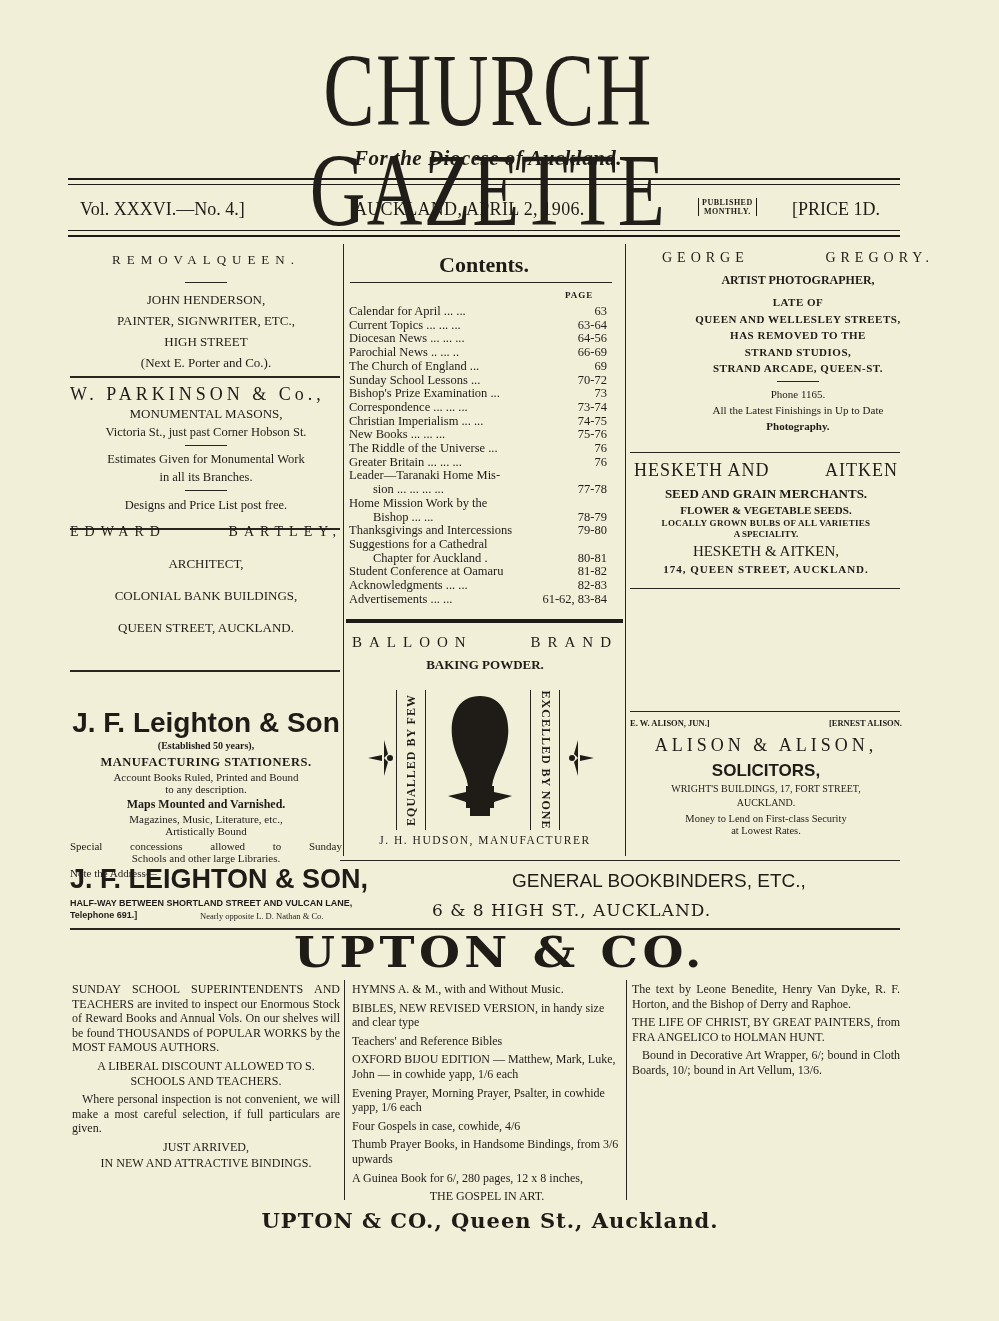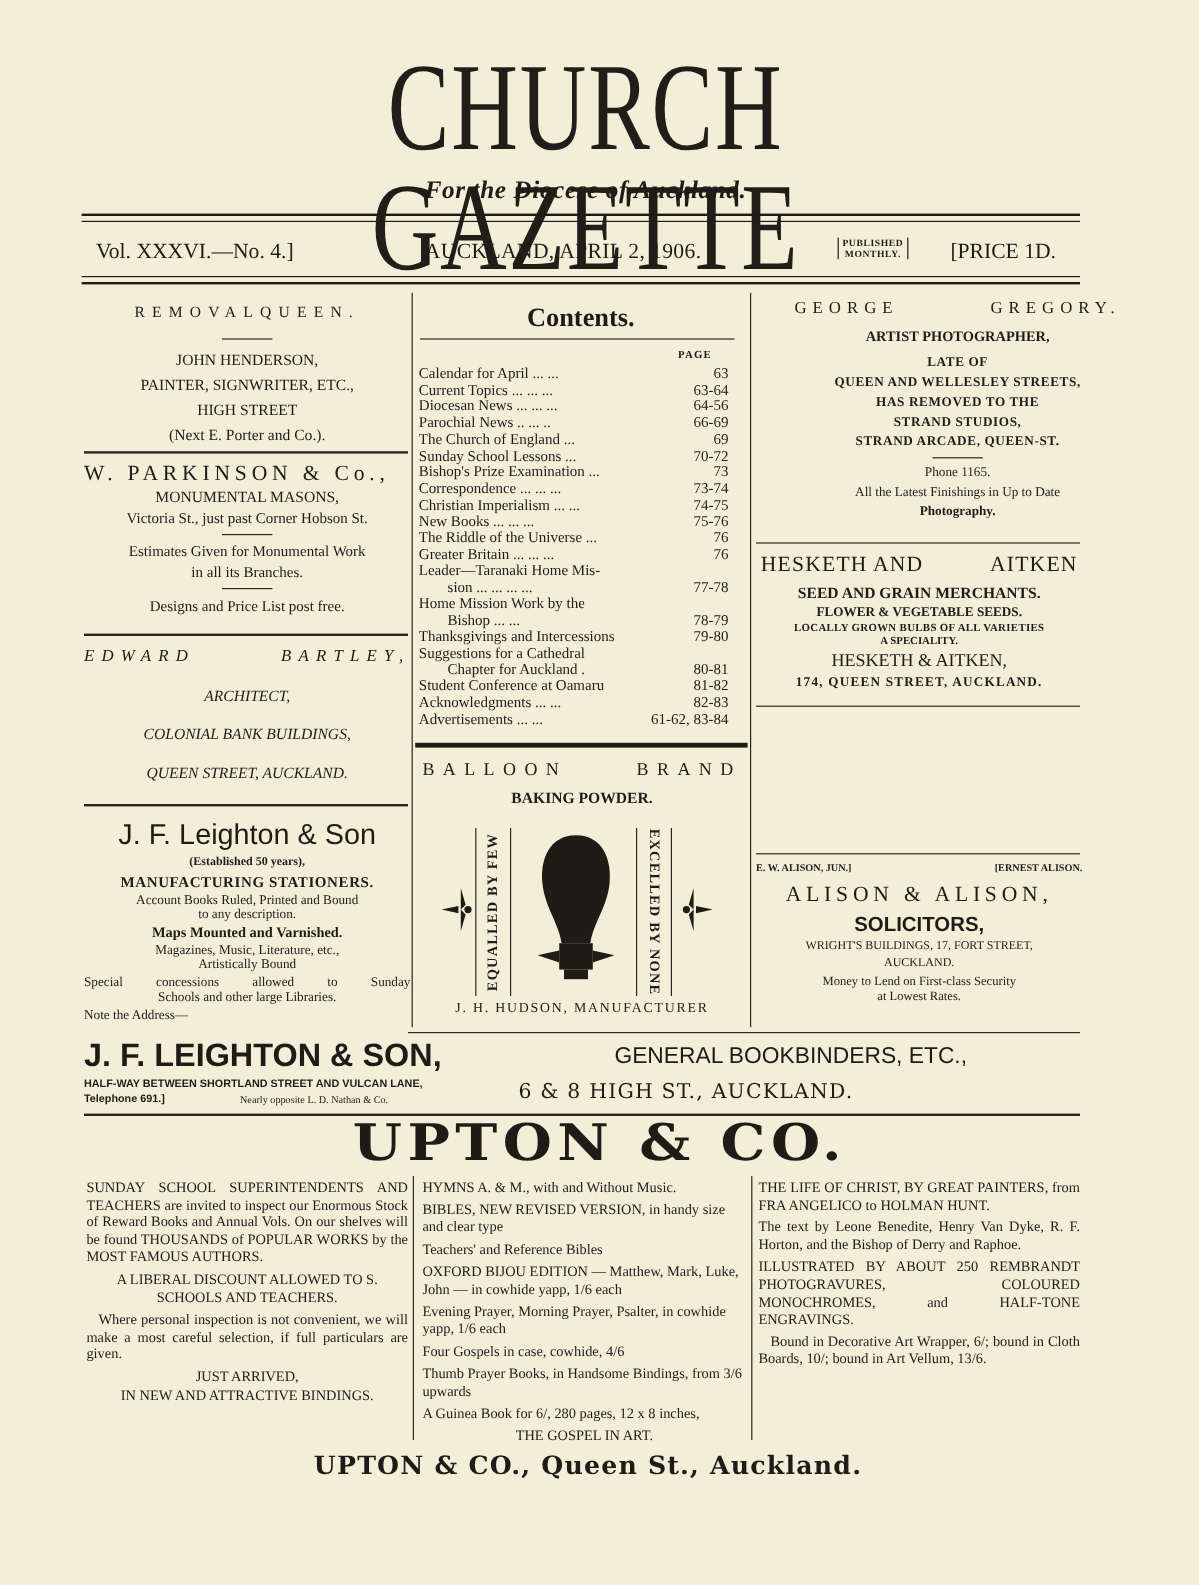--- a/index.html
+++ b/index.html
@@ -112,35 +112,35 @@
     <div style="font-size:13px;line-height:18px;">MONUMENTAL MASONS,</div>
     <div style="font-size:12.5px;line-height:18px;">Victoria St., just past Corner Hobson St.</div>
     <div class="shortrule"></div>
     <div style="font-size:12.5px;line-height:18px;">Estimates Given for Monumental Work</div>
     <div style="font-size:12.5px;line-height:18px;">in all its Branches.</div>
     <div class="shortrule"></div>
     <div style="font-size:12.5px;line-height:20px;">Designs and Price List post free.</div>
   </div>
   <div class="hline2" style="left:70px;top:528px;width:270px;"></div>
 
-  <div class="blk" style="left:70px;top:540px;width:272px;font-style:italic;">
+  <div class="blk" style="left:70px;top:524px;width:272px;">
     <div style="display:flex;justify-content:space-between;font-size:14px;" class="spaced">
       <span>EDWARD</span>
       <span>BARTLEY,</span>
     </div>
     <div style="font-size:13px;line-height:32px;margin-top:8px;">
       <div>ARCHITECT,</div>
       <div>COLONIAL BANK BUILDINGS,</div>
       <div>QUEEN STREET, AUCKLAND.</div>
     </div>
   </div>
   <div class="hline2" style="left:70px;top:670px;width:270px;"></div>
 
   <div class="blk" style="left:70px;top:680px;width:272px;">
-    <div class="sans-bold" style="font-size:24px;line-height:32px;font-weight:normal;">J. F. Leighton &amp; Son</div>
+    <div class="sans-bold" style="font-size:28px;line-height:32px;font-weight:bold;margin-top:27px;">J. F. Leighton &amp; Son</div>
     <div style="font-size:10px;font-weight:bold;line-height:14px;">(Established 50 years),</div>
     <div style="font-size:12.5px;font-weight:bold;line-height:18px;letter-spacing:0.5px;">MANUFACTURING STATIONERS.</div>
     <div style="font-size:11px;line-height:12px;">Account Books Ruled, Printed and Bound</div>
     <div style="font-size:11px;line-height:12px;">to any description.</div>
     <div style="font-size:12px;font-weight:bold;line-height:18px;">Maps Mounted and Varnished.</div>
     <div style="font-size:11px;line-height:12px;">Magazines, Music, Literature, etc.,</div>
     <div style="font-size:11px;line-height:12px;">Artistically Bound</div>
     <div style="font-size:11px;line-height:12px;margin-top:3px;text-align:justify;text-align-last:justify;">Special concessions allowed to Sunday</div>
     <div style="font-size:11px;line-height:12px;">Schools and other large Libraries.</div>
     <div style="font-size:11px;line-height:18px;text-align:left;">Note the Address—</div>
@@ -358,21 +358,20 @@
     <p>Teachers' and Reference Bibles</p>
     <p>OXFORD BIJOU EDITION — Matthew, Mark, Luke, John — in cowhide yapp, 1/6 each</p>
     <p>Evening Prayer, Morning Prayer, Psalter, in cowhide yapp, 1/6 each</p>
     <p>Four Gospels in case, cowhide, 4/6</p>
     <p>Thumb Prayer Books, in Handsome Bindings, from 3/6 upwards</p>
     <p>A Guinea Book for 6/, 280 pages, 12 x 8 inches,</p>
     <p style="text-align:center;">THE GOSPEL IN ART.</p>
   </div>
 
   <div class="col-text" style="left:632px;top:982px;width:268px;">
+    <p>The text by Leone Benedite, Henry Van Dyke, R. F. Horton, and the Bishop of Derry and Raphoe.</p>
     <p>THE LIFE OF CHRIST, BY GREAT PAINTERS, from FRA ANGELICO to HOLMAN HUNT.</p>
-    <p>The text by Leone Benedite, Henry Van Dyke, R. F. Horton, and the Bishop of Derry and Raphoe.</p>
-    <p>ILLUSTRATED BY ABOUT 250 REMBRANDT PHOTOGRAVURES, COLOURED MONOCHROMES, and HALF-TONE ENGRAVINGS.</p>
     <p style="text-indent:10px;">Bound in Decorative Art Wrapper, 6/; bound in Cloth Boards, 10/; bound in Art Vellum, 13/6.</p>
   </div>
 
   <div class="footer-line">UPTON &amp; CO., Queen St., Auckland.</div>
 
 </div>
 
 </body></html>

